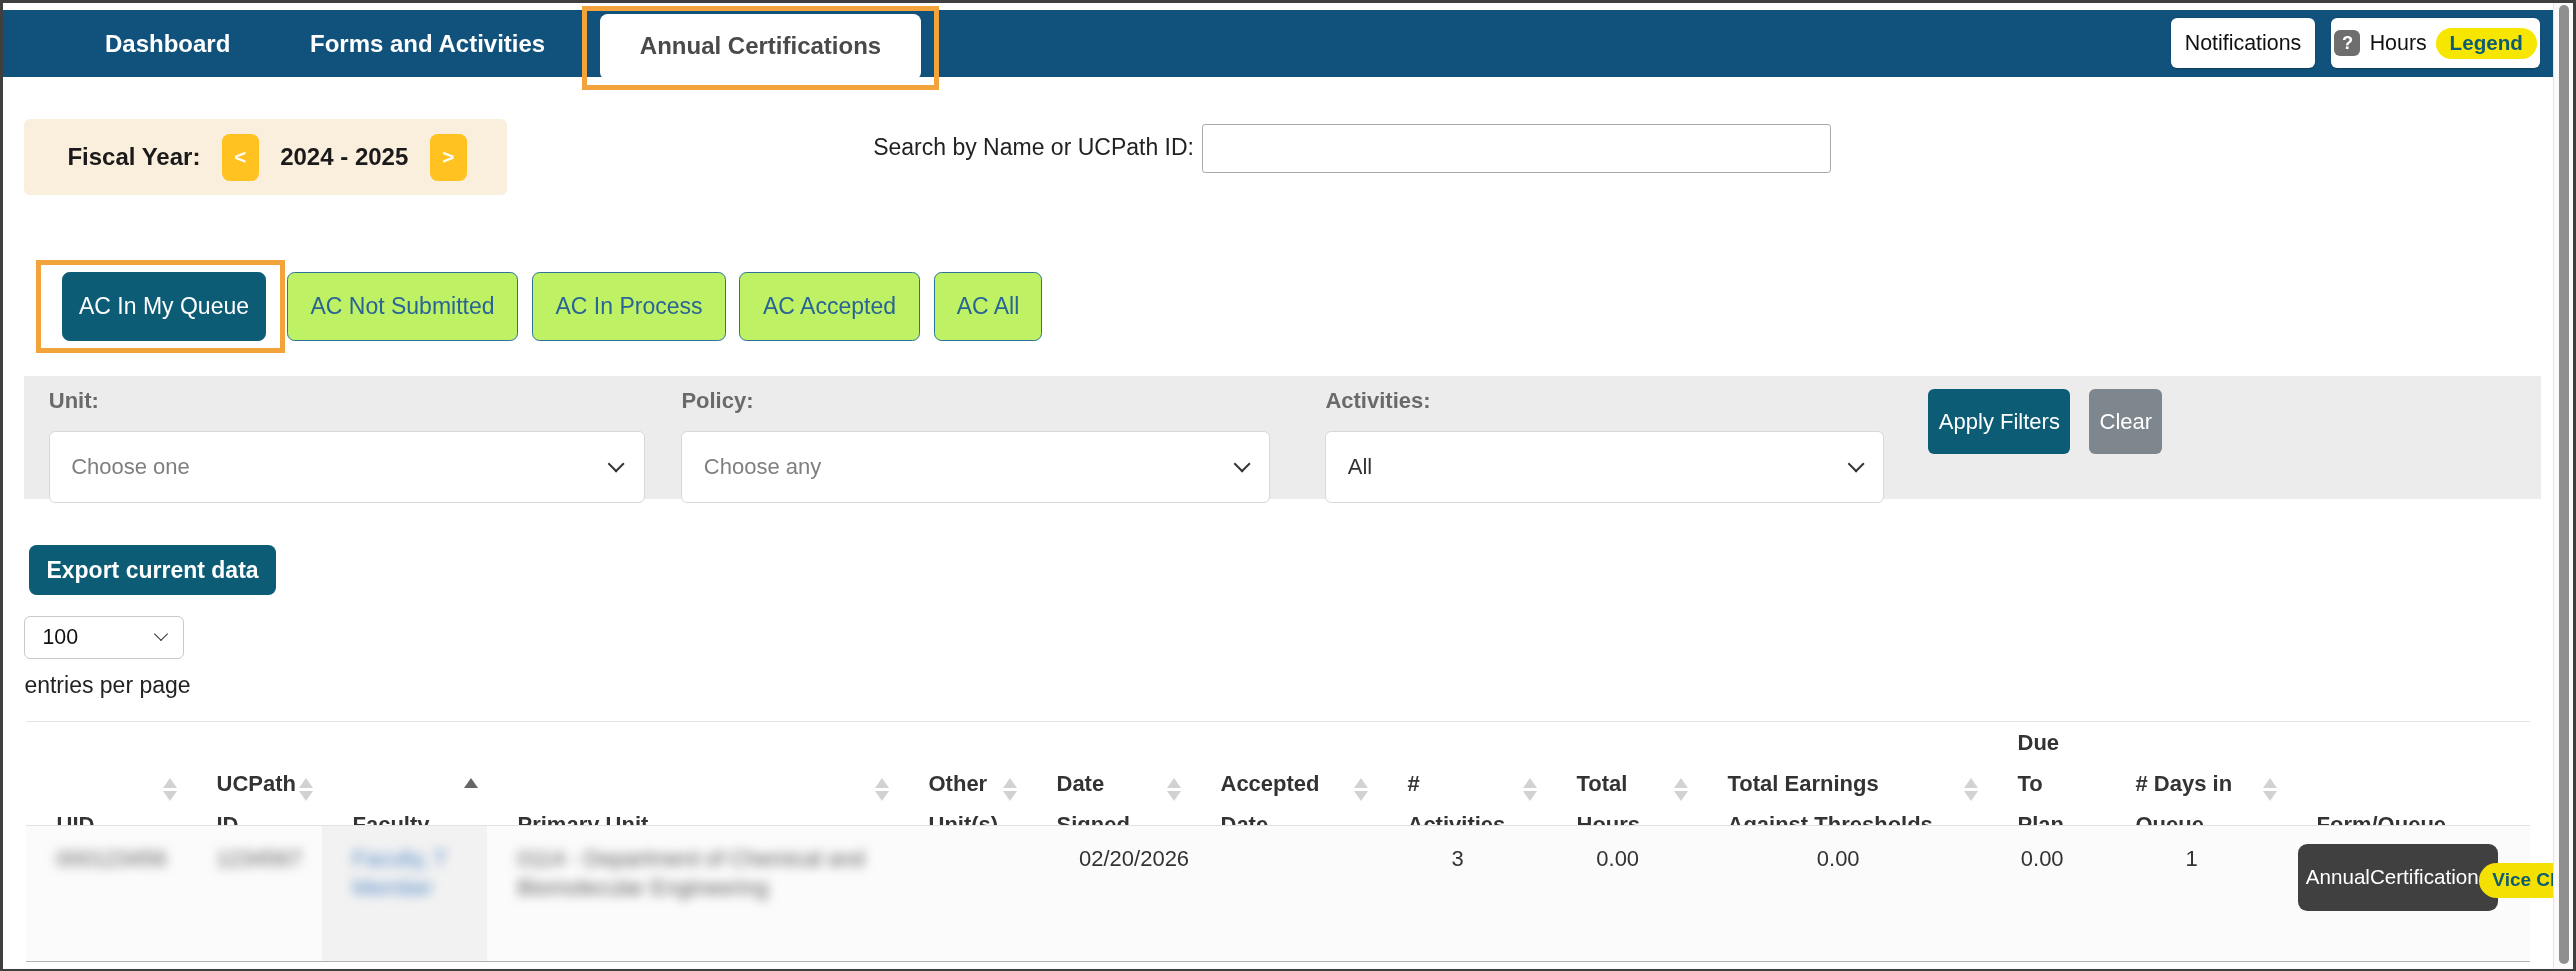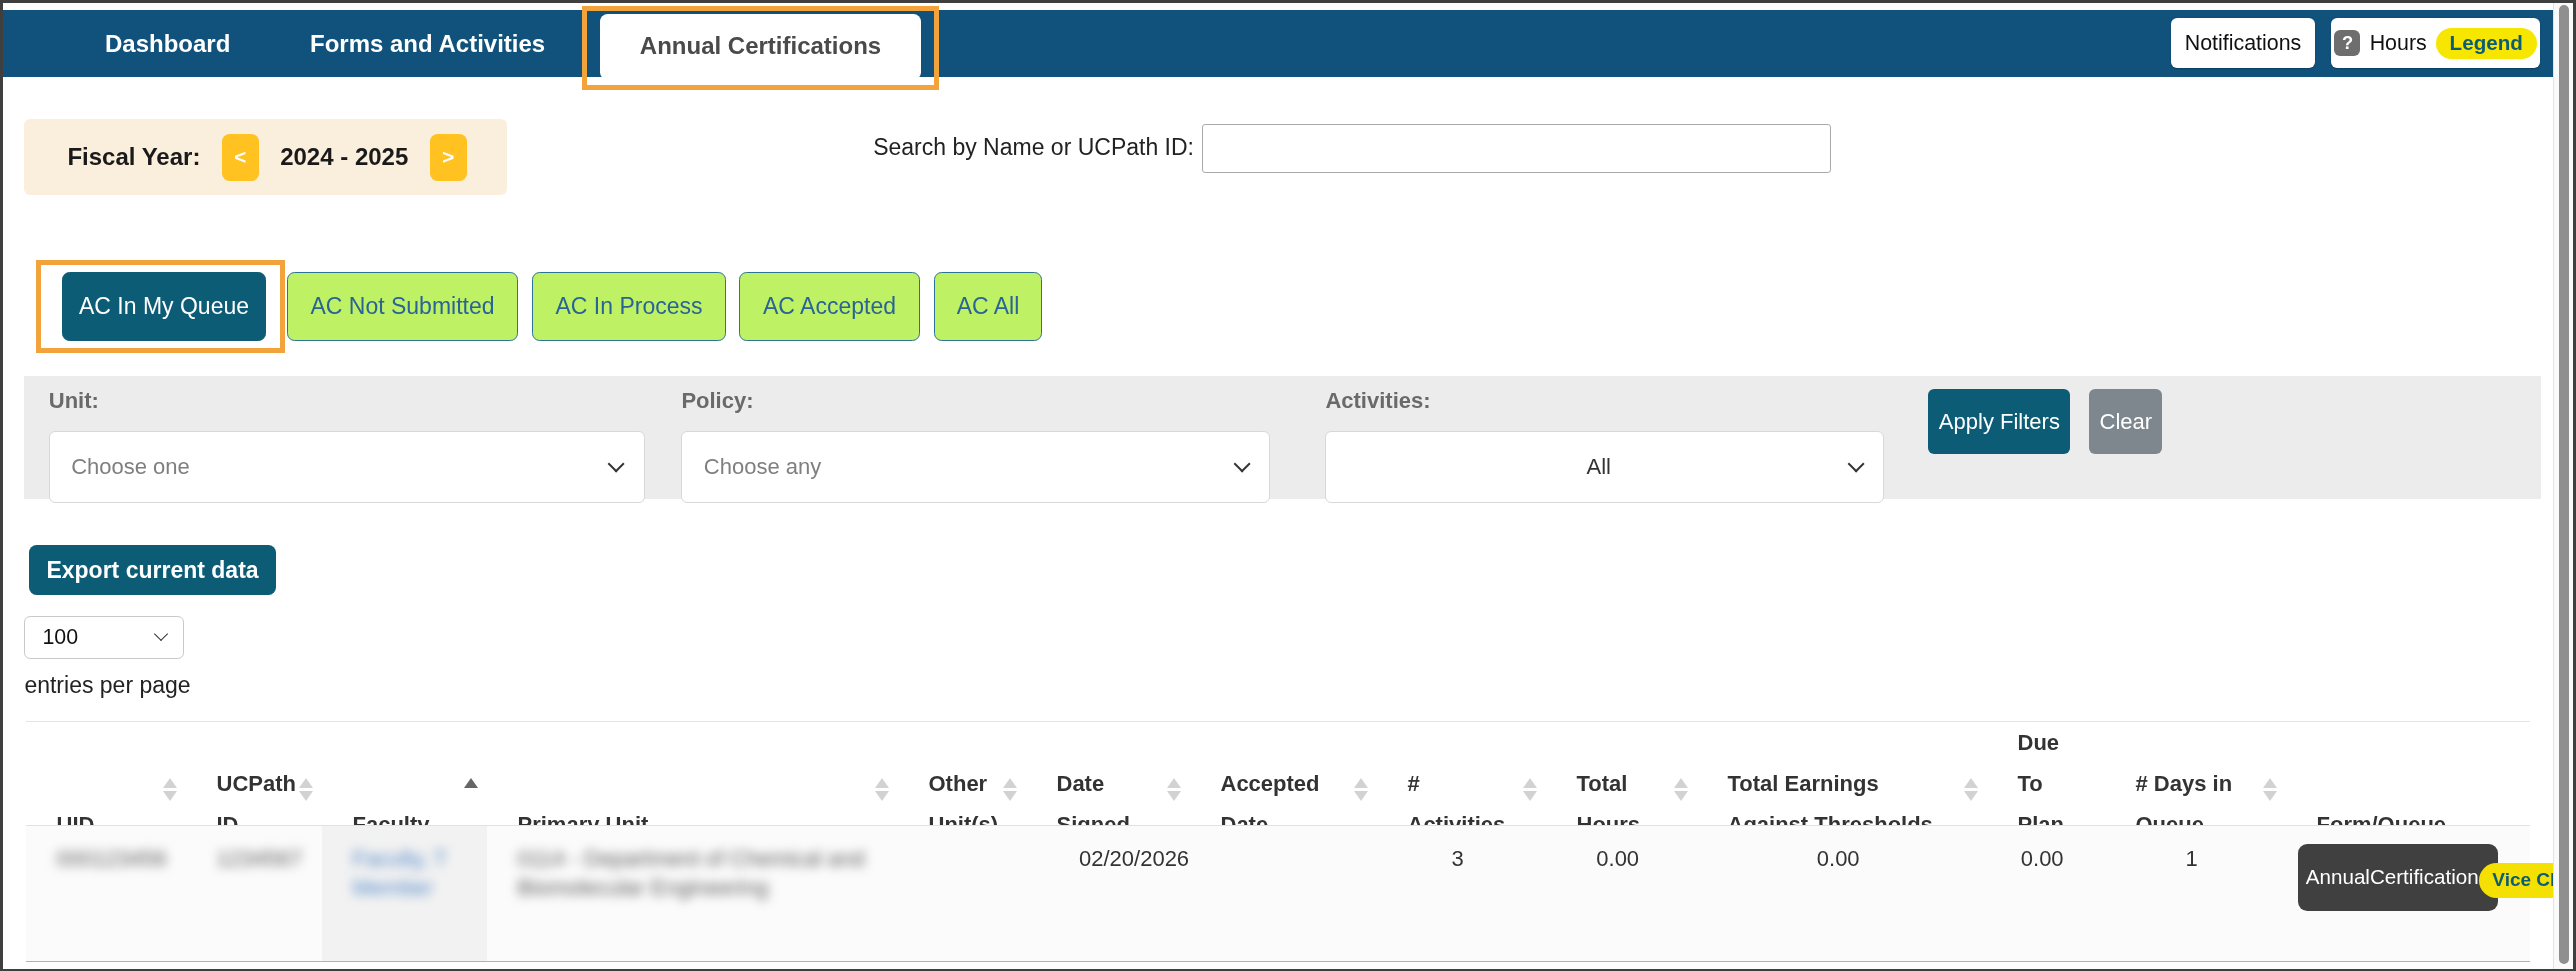--- a/index.html
+++ b/index.html
@@ -61,21 +61,21 @@
   .q4 { left:736px; width:181px; }
   .q5 { left:931px; width:108px; }
 
   
   .filter-panel { position:absolute; left:21.4px; top:373px; width:2517px; height:123px; background:#ECECEC; }
   .f-label { position:absolute; top:12.2px; font-size:22px; font-weight:700; color:#6a6a6a; }
   .f-select { position:absolute; top:55px; height:72px; background:#fff; border:0.8px solid #d8d8d8;
               border-radius:6.1px; display:flex; align-items:center; padding:0 21.4px; font-size:22px;
               color:#7f7f7f; cursor:pointer; }
   .f-select .val { flex:1; }
-  .f-select.dark { color:#333;text-align:center; }
+  .f-select.dark { color:#333; }
   .chev { width:12.2px; height:12.2px; border-right:2.3px solid #333; border-bottom:2.3px solid #333;
           transform:rotate(45deg); margin-top:-6.1px; }
   .lab-unit { left:24.4px; } .sel-unit { left:24.4px; width:596px; }
   .lab-policy { left:657px; } .sel-policy { left:657px; width:589px; }
   .lab-act { left:1301px; } .sel-act { left:1301px; width:559px; }
   .pbtn { position:absolute; top:13px; height:65px; border:none; border-radius:6.1px; color:#fff;
           font-size:22px; cursor:pointer; font-family:"Liberation Sans", sans-serif; }
   .btn-apply { left:1904px; width:142px; background:#0D5C76; }
   .btn-clear { left:2065px; width:73px; background:#7E868E; }
 

